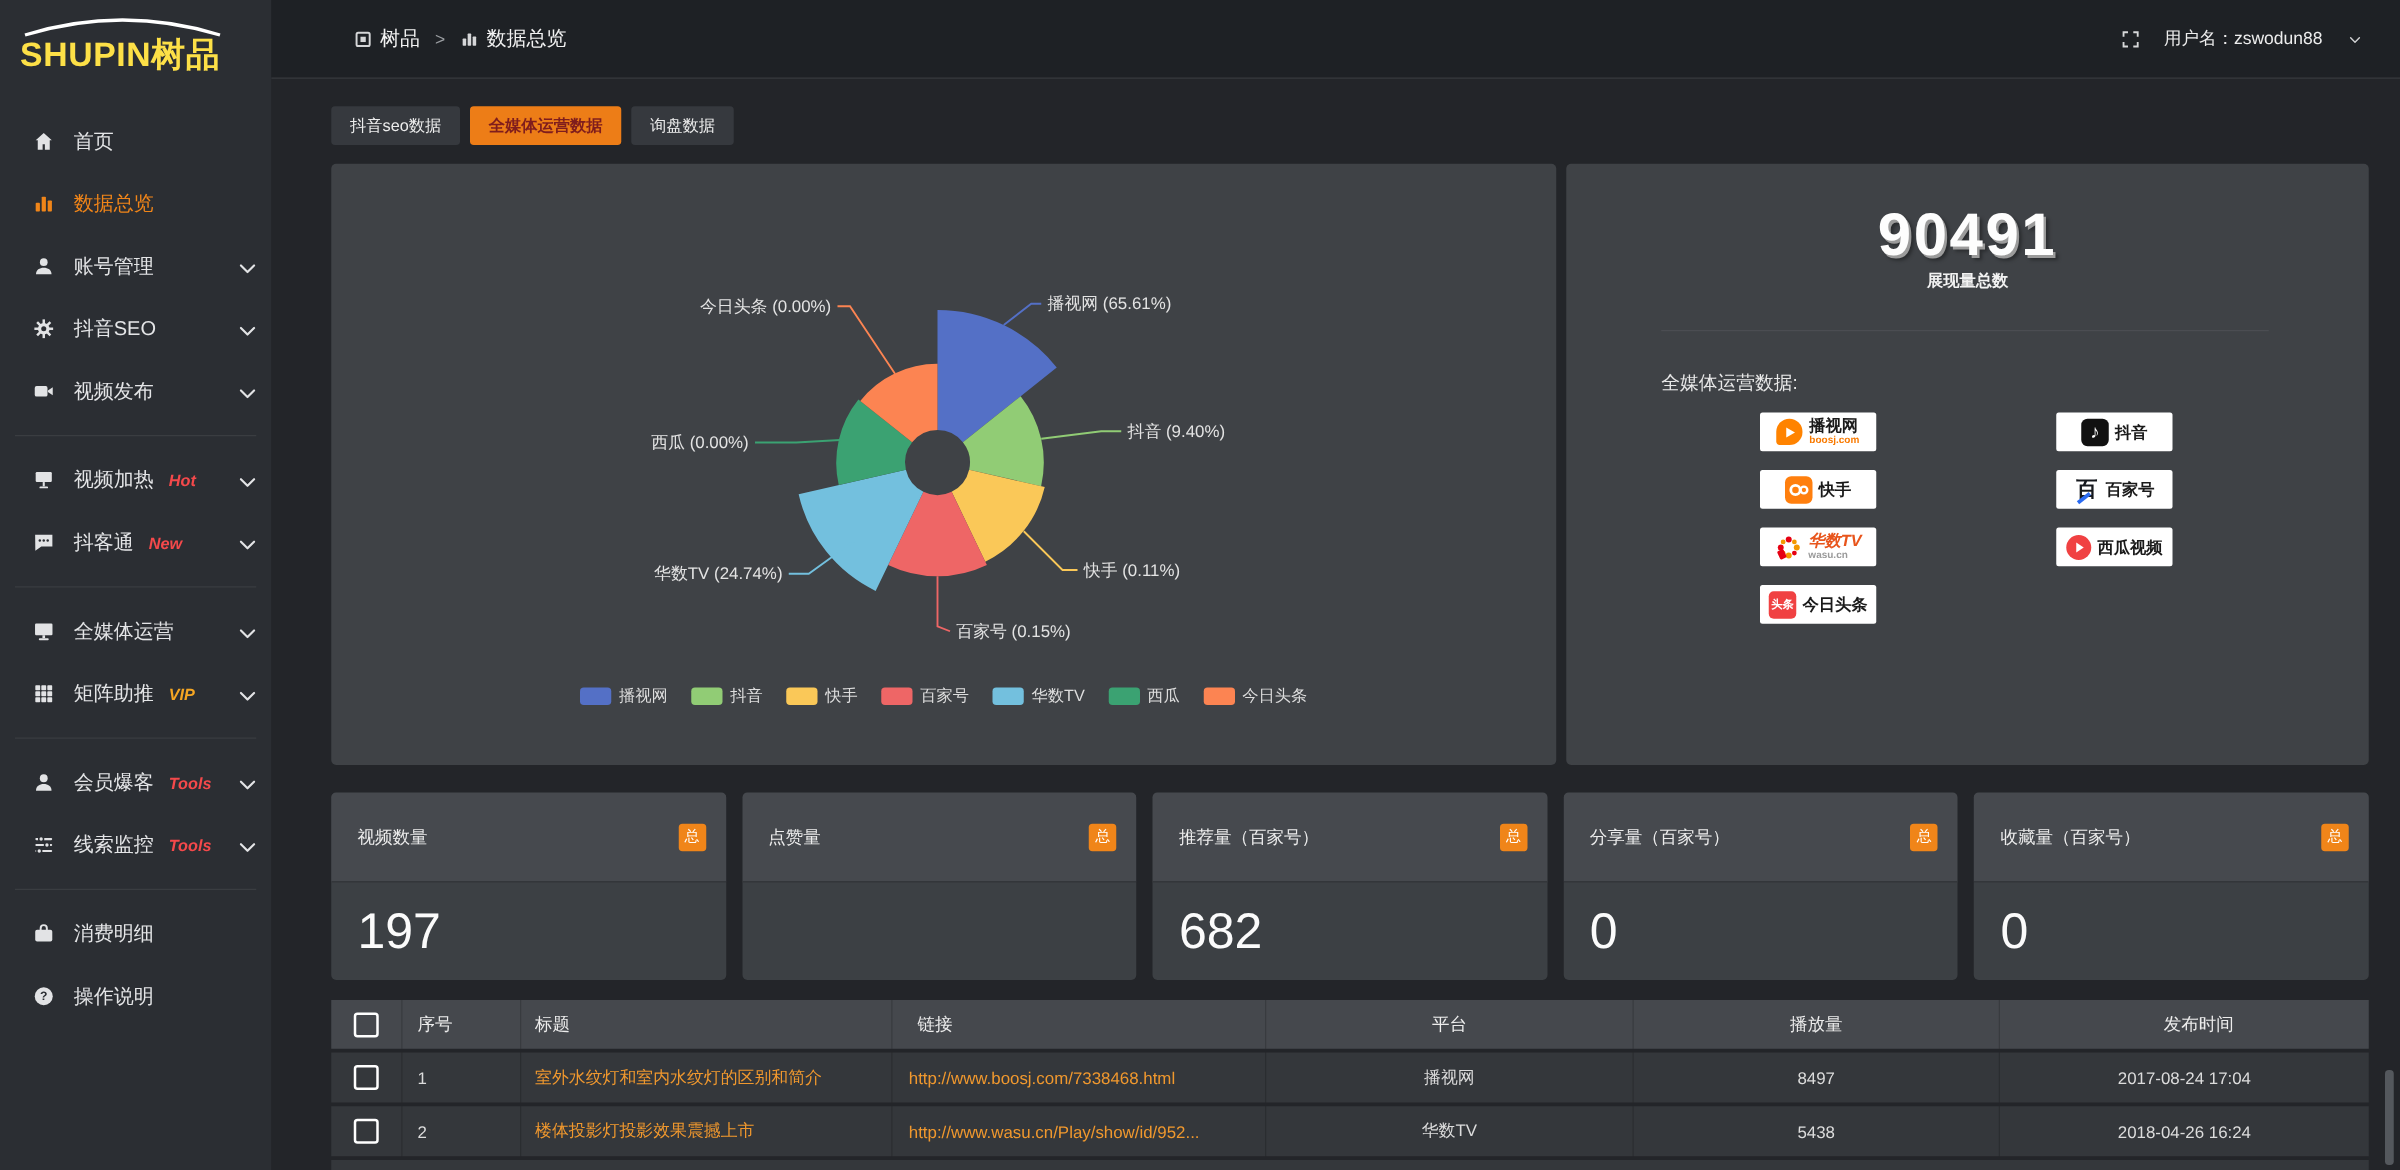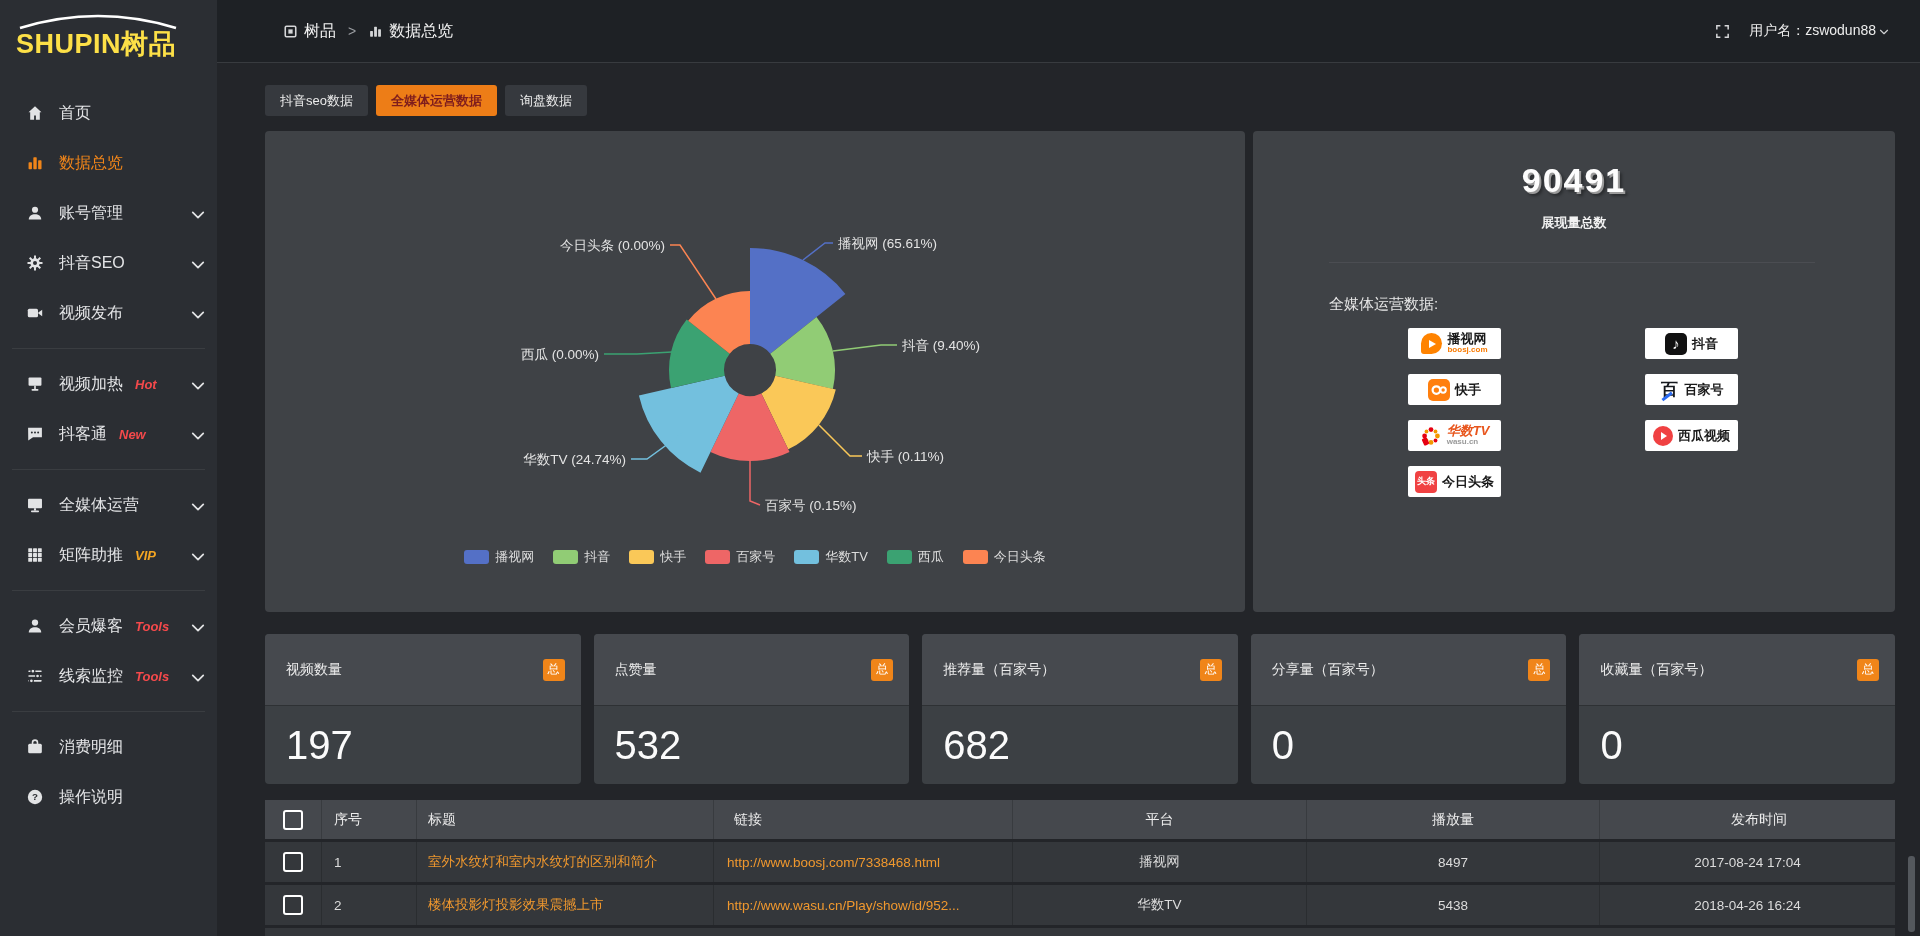--- a/index.html
+++ b/index.html
@@ -21,40 +21,40 @@
   .mdiv{height:1px;background:#3a3d41;margin:10px 12px}
   
   #topbar{position:absolute;left:217px;top:0;width:1703px;height:62px;background:#1e2125;
           border-bottom:1px solid #383b3f;display:flex;align-items:center}
   #breadcrumb{display:flex;align-items:center;margin-left:66px;gap:8px}
   #breadcrumb .icn{width:15px;height:15px;fill:#d5d6d8;color:#d5d6d8}
   #breadcrumb .bc-lbl{font-size:16px;color:#f2f2f2}
   #breadcrumb .bc-sep{color:#9b9ea2;font-size:14px;margin:0 4px}
   #topbar-right{margin-left:auto;margin-right:30px;display:flex;align-items:center;gap:18px}
   #fullscreen-btn{width:17px;height:17px;color:#d7d8da;cursor:pointer}
-  #user-name{font-size:14px;color:#ededed;display:flex;align-items:center;gap:2px;cursor:pointer}
+  #user-name{font-size:14px;color:#ededed;display:flex;align-items:center;gap:20px;cursor:pointer}
   #user-name .chev{width:12px;height:12px;color:#cfd0d2}
   
   #tabs{position:absolute;left:265px;top:85px;display:flex;gap:8px}
   .tab{height:31px;padding:0 15px;display:flex;align-items:center;background:#36393e;color:#ececec;
        font-size:13px;border-radius:3px;cursor:pointer;white-space:nowrap}
   .tab.active{background:#ed7d17;color:#7f1d1d;font-weight:bold}
   
   .panel{position:absolute;background:#3f4246;border-radius:4px}
   #chart-panel{left:265px;top:131px;width:980px;height:481px}
   #right-panel{left:1253px;top:131px;width:642px;height:481px}
   #chart-svg{position:absolute;left:0;top:0}
   #legend{position:absolute;left:0;top:417px;width:100%;display:flex;justify-content:center;gap:19px}
   .lg-item{display:flex;align-items:center;gap:6px;cursor:pointer}
   .lg-sw{width:25px;height:14px;border-radius:3px}
   .lg-tx{font-size:13px;color:#dddddd}
   
-  #total-num{margin-top:30px;text-align:center;font-size:34px;font-weight:bold;color:#fdfdfd;
+  #total-num{margin-top:30px;text-align:center;font-size:48px;font-weight:bold;color:#fdfdfd;
              text-shadow:2px 2px 0 #9b9b9b,4px 4px 3px rgba(0,0,0,.35);letter-spacing:2px}
-  #total-lbl{margin-top:14px;text-align:center;font-size:13px;font-weight:bold;color:#f2f2f2}
+  #total-lbl{text-align:center;font-size:13px;font-weight:bold;color:#f2f2f2}
   #rp-div{margin:30px 0 0 76px;width:486px;height:1px;background:#55585c;opacity:.55}
   #plat-lbl{margin:32px 0 0 76px;font-size:15px;color:#e8e8e8}
   #plat-grid{margin:14px 0 0 155px;display:grid;grid-template-columns:93px 93px;column-gap:144px;row-gap:15px}
   .pbadge{width:93px;height:31px;background:#fff;border-radius:2px;display:flex;align-items:center;
           justify-content:center;gap:5px;overflow:hidden}
   .plogo{flex:0 0 auto;display:flex;align-items:center;justify-content:center}
   .pname{font-size:13px;font-weight:900;color:#1a1a1a;line-height:1.05;white-space:nowrap}
   .psub{font-size:8px;font-weight:bold;line-height:1.1;white-space:nowrap}
   .sq22{width:22px;height:22px;border-radius:5px;display:flex;align-items:center;justify-content:center}
   .play-tri{width:0;height:0;border-style:solid;border-width:5px 0 5px 8px;border-color:transparent transparent transparent #fff}
@@ -435,21 +435,20 @@
         <span class="clbl">视频数量</span>
         <span class="cbadge">总</span>
       </div>
       <div class="card-b">197</div>
     </div>
     <div class="card">
       <div class="card-h">
         <span class="clbl">点赞量</span>
         <span class="cbadge">总</span>
       </div>
-      <div class="card-b">532</div>
     </div>
     <div class="card">
       <div class="card-h">
         <span class="clbl">推荐量（百家号）</span>
         <span class="cbadge">总</span>
       </div>
       <div class="card-b">682</div>
     </div>
     <div class="card">
       <div class="card-h">

